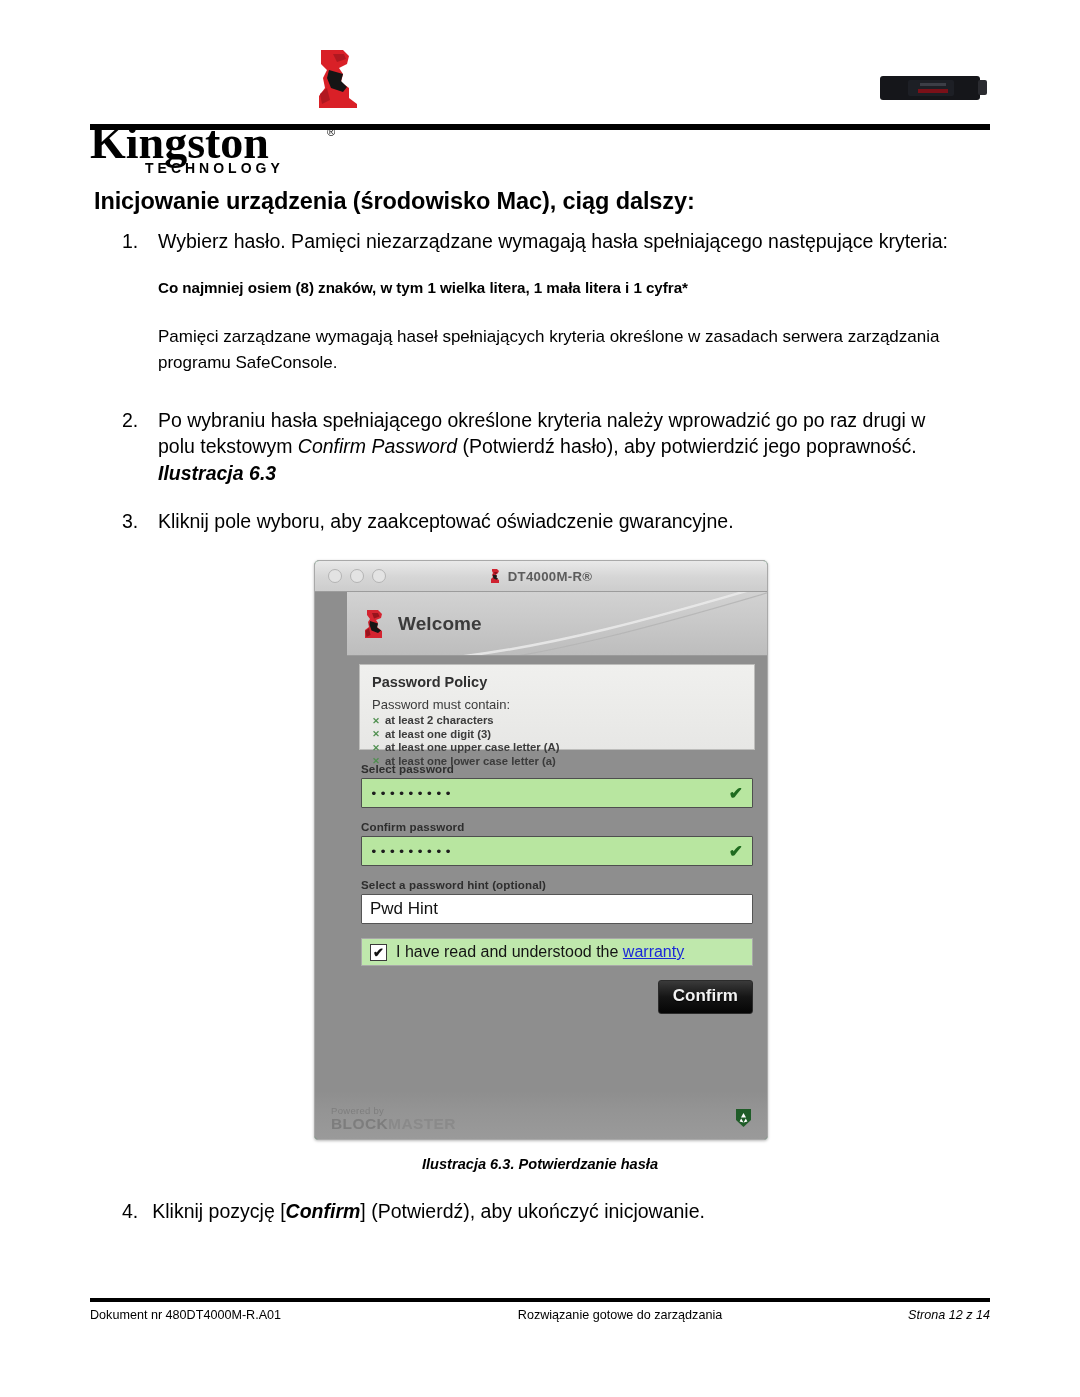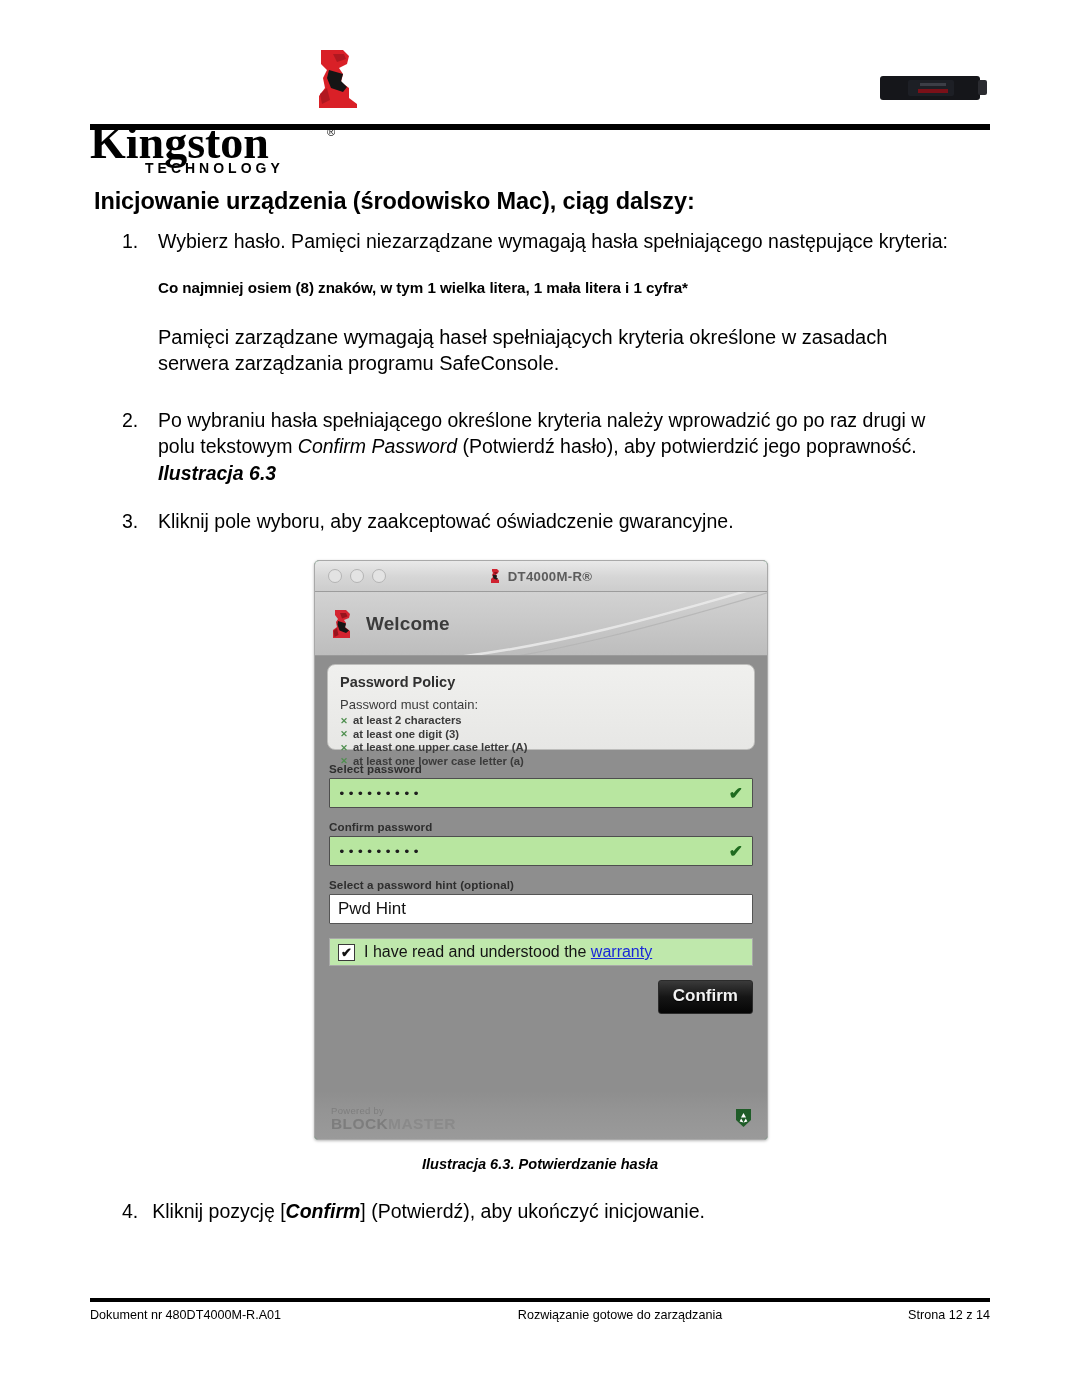--- a/index.html
+++ b/index.html
@@ -50,21 +50,21 @@
   }
   .li .num{width:22px;flex:none;text-align:left;}
   .li .txt{flex:1;}
   .criteria{
     margin:23px 0 0 36px;
     font-size:15.2px;font-weight:bold;line-height:20px;
     letter-spacing:-0.05px;
   }
   .para{
     margin:26px 0 0 36px;
-    font-size:20px;line-height:26.5px;width:800px;
+    font-size:17px;line-height:26.5px;width:800px;
   }
   .spacer-2{height:30px;}
   .spacer-3{height:22px;}
   i.it{font-style:italic;}
   b.bi{font-style:italic;font-weight:bold;}
 
   
   .figure{
     position:absolute;left:314px;top:560px;width:452px;
   }
@@ -92,39 +92,40 @@
     position:absolute;left:0;right:0;top:0;bottom:0;
     display:flex;align-items:center;justify-content:center;gap:7px;
     font-size:13.2px;font-weight:bold;color:#5c5c5c;letter-spacing:.3px;
     pointer-events:none;
   }
   .title-ico{width:11px;height:14px;}
 
   .winbody{
     position:relative;height:547px;
     background:#8e8e8e;
+    padding-left:32px;
   }
   .welcome-band{
     height:63px;position:relative;overflow:hidden;
     background:linear-gradient(to bottom,#d2d2d2 0%,#c9c9c9 45%,#bdbdbd 100%);
     border-bottom:1px solid #9a9a9a;
     display:flex;align-items:center;
   }
   .swoosh{position:absolute;right:-20px;top:-4px;width:330px;height:70px;opacity:.85;}
   .welcome-ico{width:24px;height:30px;margin-left:16px;flex:none;z-index:2;}
   .welcome-txt{
     margin-left:11px;font-size:19px;font-weight:bold;color:#3b3b3b;z-index:2;
     letter-spacing:.1px;
   }
 
   .policy{
     margin:8px 12px 0 12px;
     background:linear-gradient(to bottom,#f0f0ee 0%,#e7e7e5 100%);
     border:1px solid #bdbdbb;
-    border-radius:8px;
+    border-radius:0;
     padding:9px 12px 11px 12px;
     height:86px;box-sizing:border-box;
   }
   .policy-h{font-size:14.5px;font-weight:bold;color:#303030;margin-bottom:7px;}
   .policy-sub{font-size:13px;color:#3a3a3a;margin-bottom:2px;}
   .req{display:flex;align-items:center;gap:5px;font-size:11.3px;font-weight:bold;color:#3b3b3b;line-height:13.5px;}
   .req .mk{
     width:8px;height:8px;flex:none;display:inline-block;
     color:#4f8f4f;font-size:9px;line-height:8px;text-align:center;
   }
@@ -197,21 +198,21 @@
   }
   .foot-rule:after{
     content:"";position:absolute;left:0;top:3px;width:100%;height:1px;background:#000;
   }
   .foot{
     position:absolute;left:90px;top:1308px;width:900px;
     display:flex;font-size:12.6px;color:#000;
   }
   .foot .f1{width:330px;text-align:left;}
   .foot .f2{flex:1;text-align:center;}
-  .foot .f3{width:170px;text-align:right;}
+  .foot .f3{width:170px;text-align:right;font-style:italic;}
 </style>
 </head>
 <body>
 
 <div class="page">
 
   <div class="header">
 
     <div class="logo-wrap">
       <svg class="sphinx" viewBox="0 0 52 62">

